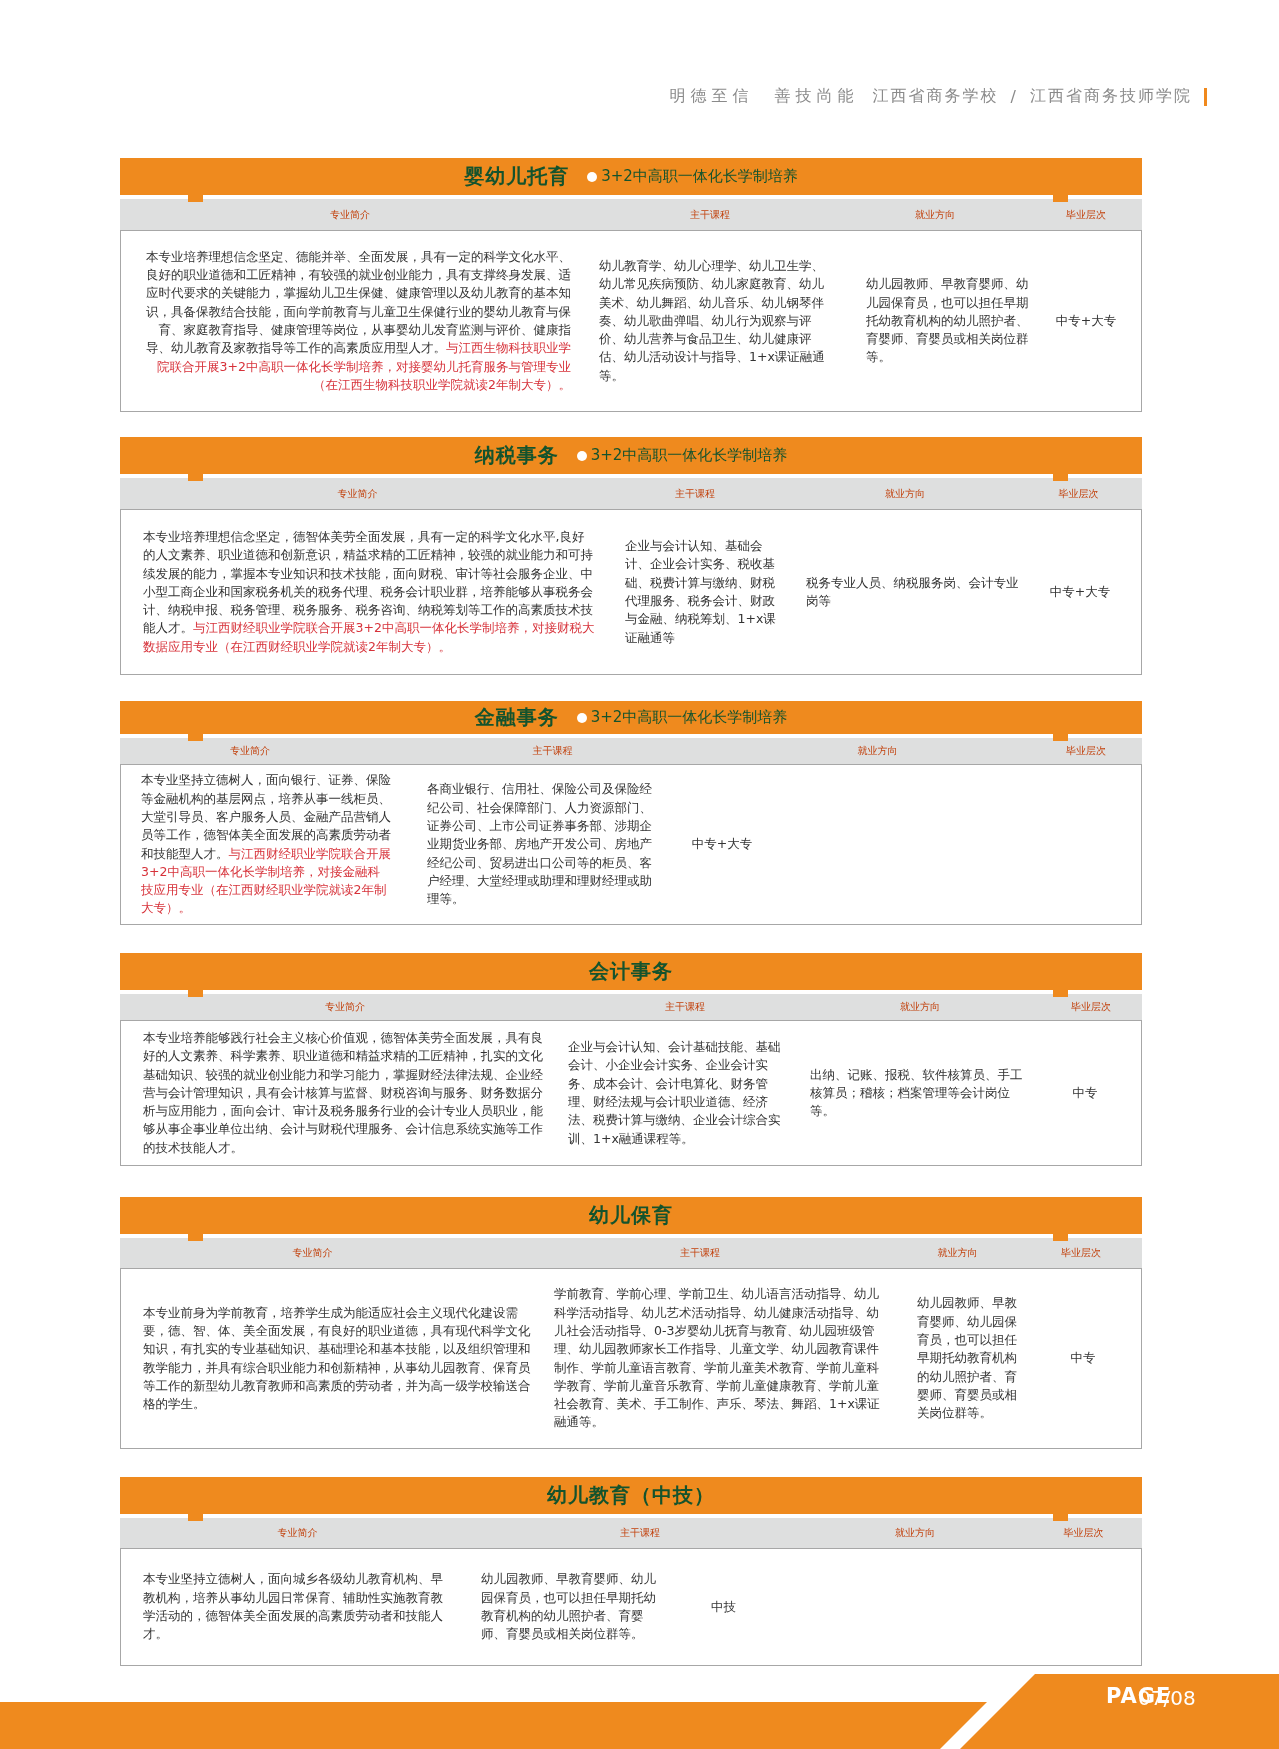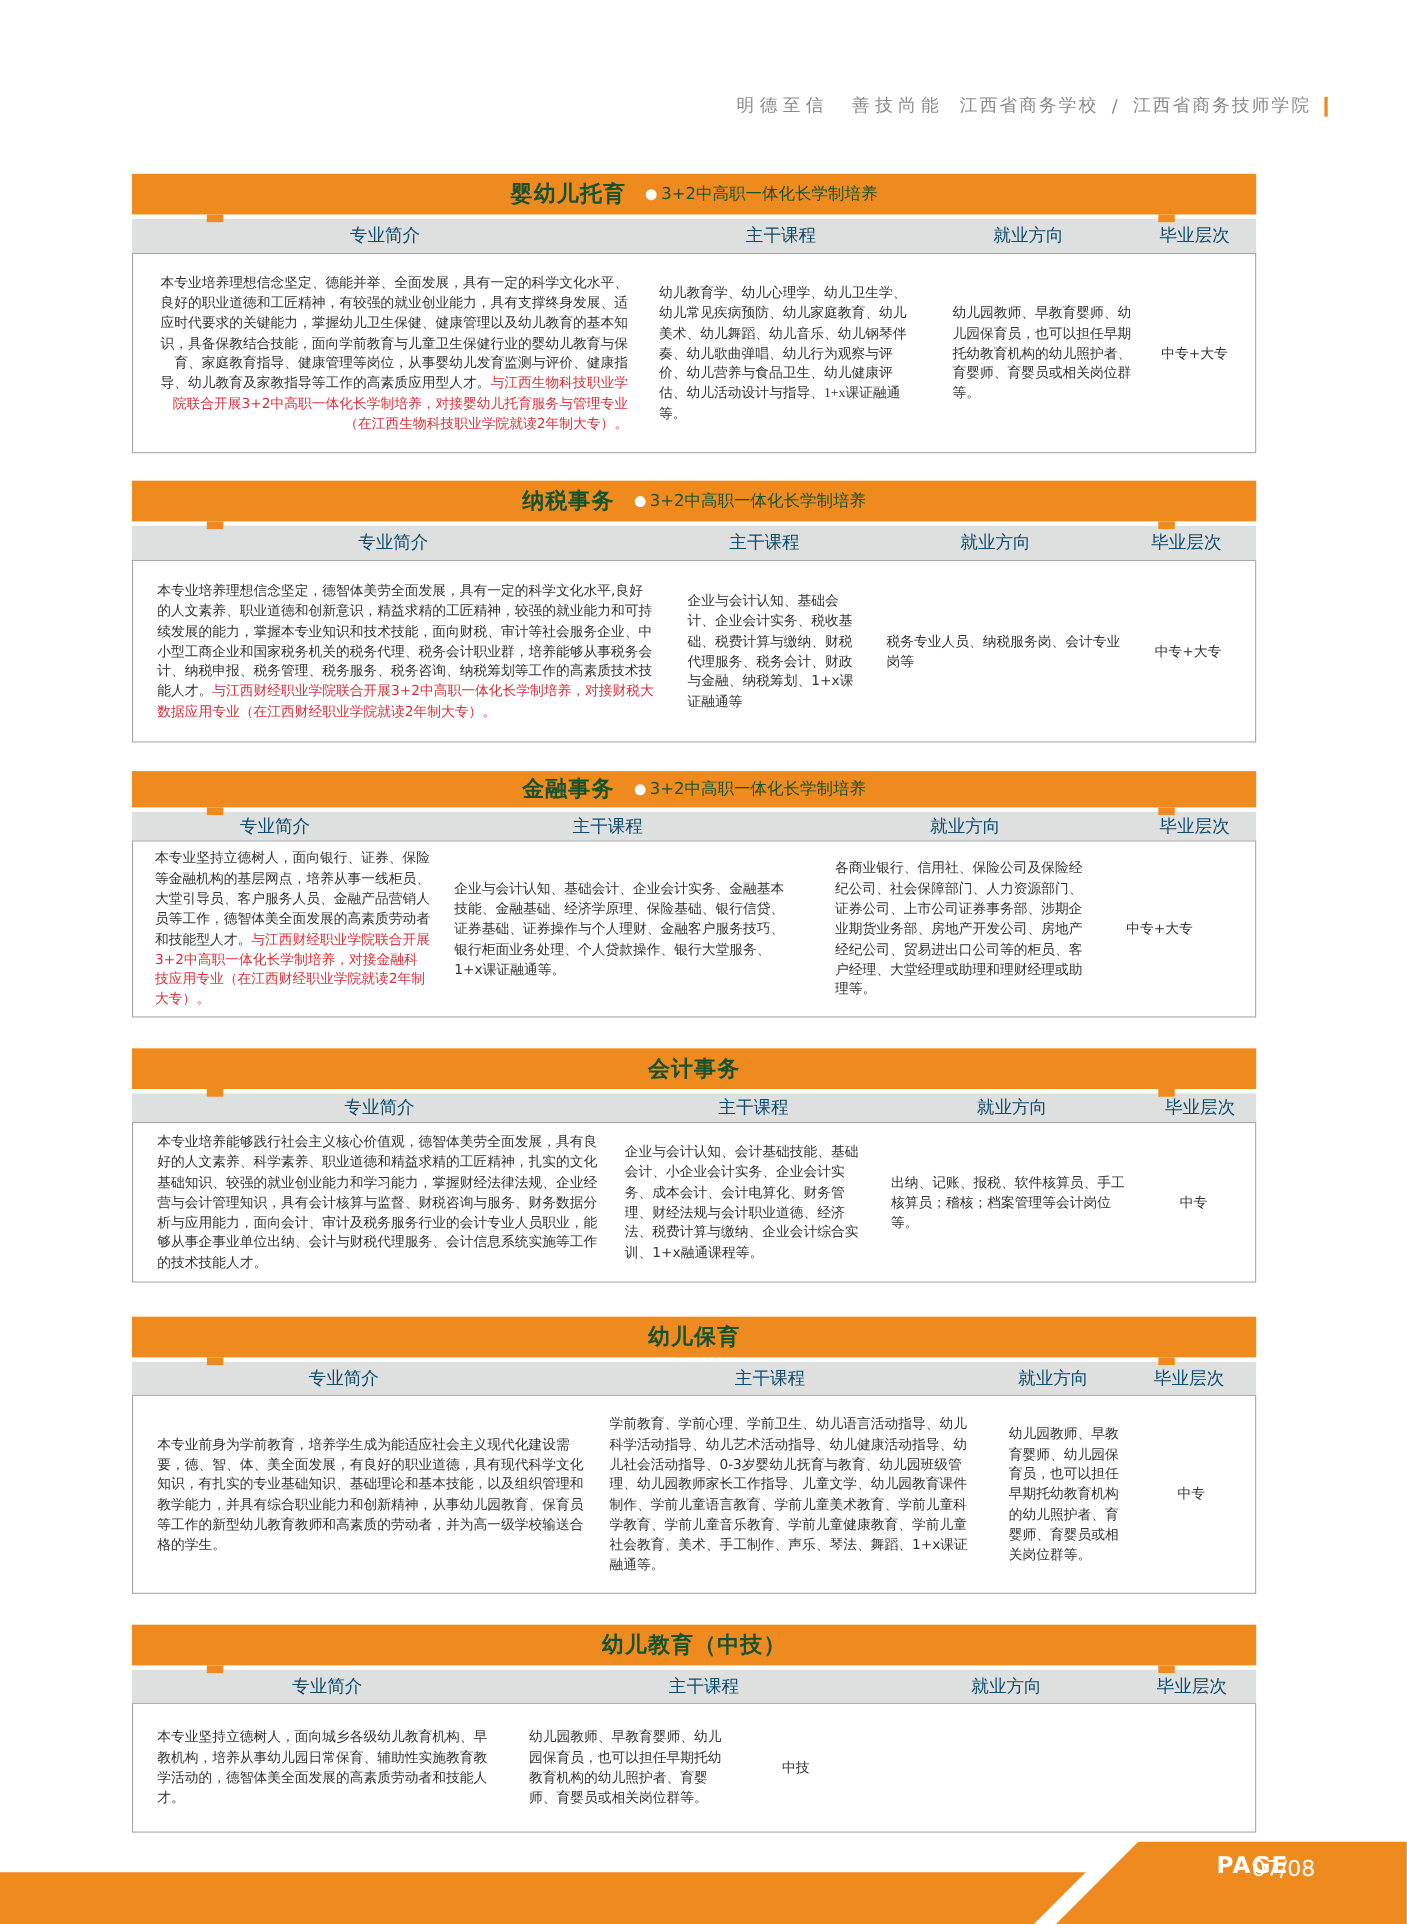--- a/index.html
+++ b/index.html
@@ -22,21 +22,21 @@
   }
   .sec-title { font-size: 20px; font-weight: bold; letter-spacing: 1px; }
   .sec-tag { font-size: 15px; margin-left: 18px; display: flex; align-items: center; }
   .sec-tag .dot { display: inline-block; width: 10px; height: 10px; border-radius: 50%; background: #fff; margin-right: 4px; }
   .tab { position: absolute; bottom: -7px; width: 15px; height: 7px; background: #ef8a1e; }
   .tab.l { left: 68px; }
   .tab.r { right: 74px; }
 
   .col-head {
     margin-top: 4px; height: 31px; background: #dedfdf; display: flex; align-items: center;
-    font-size: 16px; color: #0c4a6e;
+    font-size: 10px; color: #c2410c;
   }
   .col-head > div { text-align: center; }
   .body-row {
     border: 1px solid #a7a7a7; display: flex; align-items: center; background: #fff;
     font-size: 12.5px; line-height: 18.3px; color: #333;
   }
   .body-row .cell { padding: 0 0; }
   .red { color: #d7323a; }
   .center { text-align: center; }
   .footer-tri {
@@ -69,21 +69,21 @@
   <div class="col-head">
     <div style="width:460px">专业简介</div>
     <div style="width:260px">主干课程</div>
     <div style="width:190px">就业方向</div>
     <div style="width:112px">毕业层次</div>
   </div>
   <div class="body-row" style="height:182px;">
     <div class="cell" style="width:450px; padding-left:22px;text-align:right;">
       <span>本专业培养理想信念坚定、德能并举、全面发展，具有一定的科学文化水平、良好的职业道德和工匠精神，有较强的就业创业能力，具有支撑终身发展、适应时代要求的关键能力，掌握幼儿卫生保健、健康管理以及幼儿教育的基本知识，具备保教结合技能，面向学前教育与儿童卫生保健行业的婴幼儿教育与保育、家庭教育指导、健康管理等岗位，从事婴幼儿发育监测与评价、健康指导、幼儿教育及家教指导等工作的高素质应用型人才。</span><span class="red">与江西生物科技职业学院联合开展3+2中高职一体化长学制培养，对接婴幼儿托育服务与管理专业（在江西生物科技职业学院就读2年制大专）。</span>
     </div>
-    <div class="cell" style="width:235px; margin-left:28px;font-family:Liberation Serif, serif;">幼儿教育学、幼儿心理学、幼儿卫生学、幼儿常见疾病预防、幼儿家庭教育、幼儿美术、幼儿舞蹈、幼儿音乐、幼儿钢琴伴奏、幼儿歌曲弹唱、幼儿行为观察与评价、幼儿营养与食品卫生、幼儿健康评估、幼儿活动设计与指导、1+x课证融通等。</div>
+    <div class="cell" style="width:235px; margin-left:28px;">幼儿教育学、幼儿心理学、幼儿卫生学、幼儿常见疾病预防、幼儿家庭教育、幼儿美术、幼儿舞蹈、幼儿音乐、幼儿钢琴伴奏、幼儿歌曲弹唱、幼儿行为观察与评价、幼儿营养与食品卫生、幼儿健康评估、幼儿活动设计与指导、1+x课证融通等。</div>
     <div class="cell" style="width:165px; margin-left:32px;">幼儿园教师、早教育婴师、幼儿园保育员，也可以担任早期托幼教育机构的幼儿照护者、育婴师、育婴员或相关岗位群等。</div>
     <div class="cell center" style="width:110px;">中专+大专</div>
   </div>
 </div>
 
 <div class="section" style="top:437px;">
   <div class="sec-head">
     <span class="sec-title">纳税事务</span>
     <span class="sec-tag">
         <span class="dot"></span>
@@ -121,21 +121,20 @@
   <div class="col-head" style="height:26px;">
     <div style="width:260px">专业简介</div>
     <div style="width:345px">主干课程</div>
     <div style="width:305px">就业方向</div>
     <div style="width:112px">毕业层次</div>
   </div>
   <div class="body-row" style="height:161px;">
     <div class="cell" style="width:270px; padding-left:20px;">
       <span>本专业坚持立德树人，面向银行、证券、保险等金融机构的基层网点，培养从事一线柜员、大堂引导员、客户服务人员、金融产品营销人员等工作，德智体美全面发展的高素质劳动者和技能型人才。</span><span class="red">与江西财经职业学院联合开展3+2中高职一体化长学制培养，对接金融科技应用专业（在江西财经职业学院就读2年制大专）。</span>
     </div>
-    <div class="cell" style="width:310px; margin-left:22px;">企业与会计认知、基础会计、企业会计实务、金融基本技能、金融基础、经济学原理、保险基础、银行信贷、证券基础、证券操作与个人理财、金融客户服务技巧、银行柜面业务处理、个人贷款操作、银行大堂服务、1+x课证融通等。</div>
     <div class="cell" style="width:225px; margin-left:36px;">各商业银行、信用社、保险公司及保险经纪公司、社会保障部门、人力资源部门、证券公司、上市公司证券事务部、涉期企业期货业务部、房地产开发公司、房地产经纪公司、贸易进出口公司等的柜员、客户经理、大堂经理或助理和理财经理或助理等。</div>
     <div class="cell center" style="width:140px;">中专+大专</div>
   </div>
 </div>
 
 <div class="section" style="top:953px;">
   <div class="sec-head">
     <span class="sec-title">会计事务</span>
     <span class="tab l"></span>
     <span class="tab r"></span>

